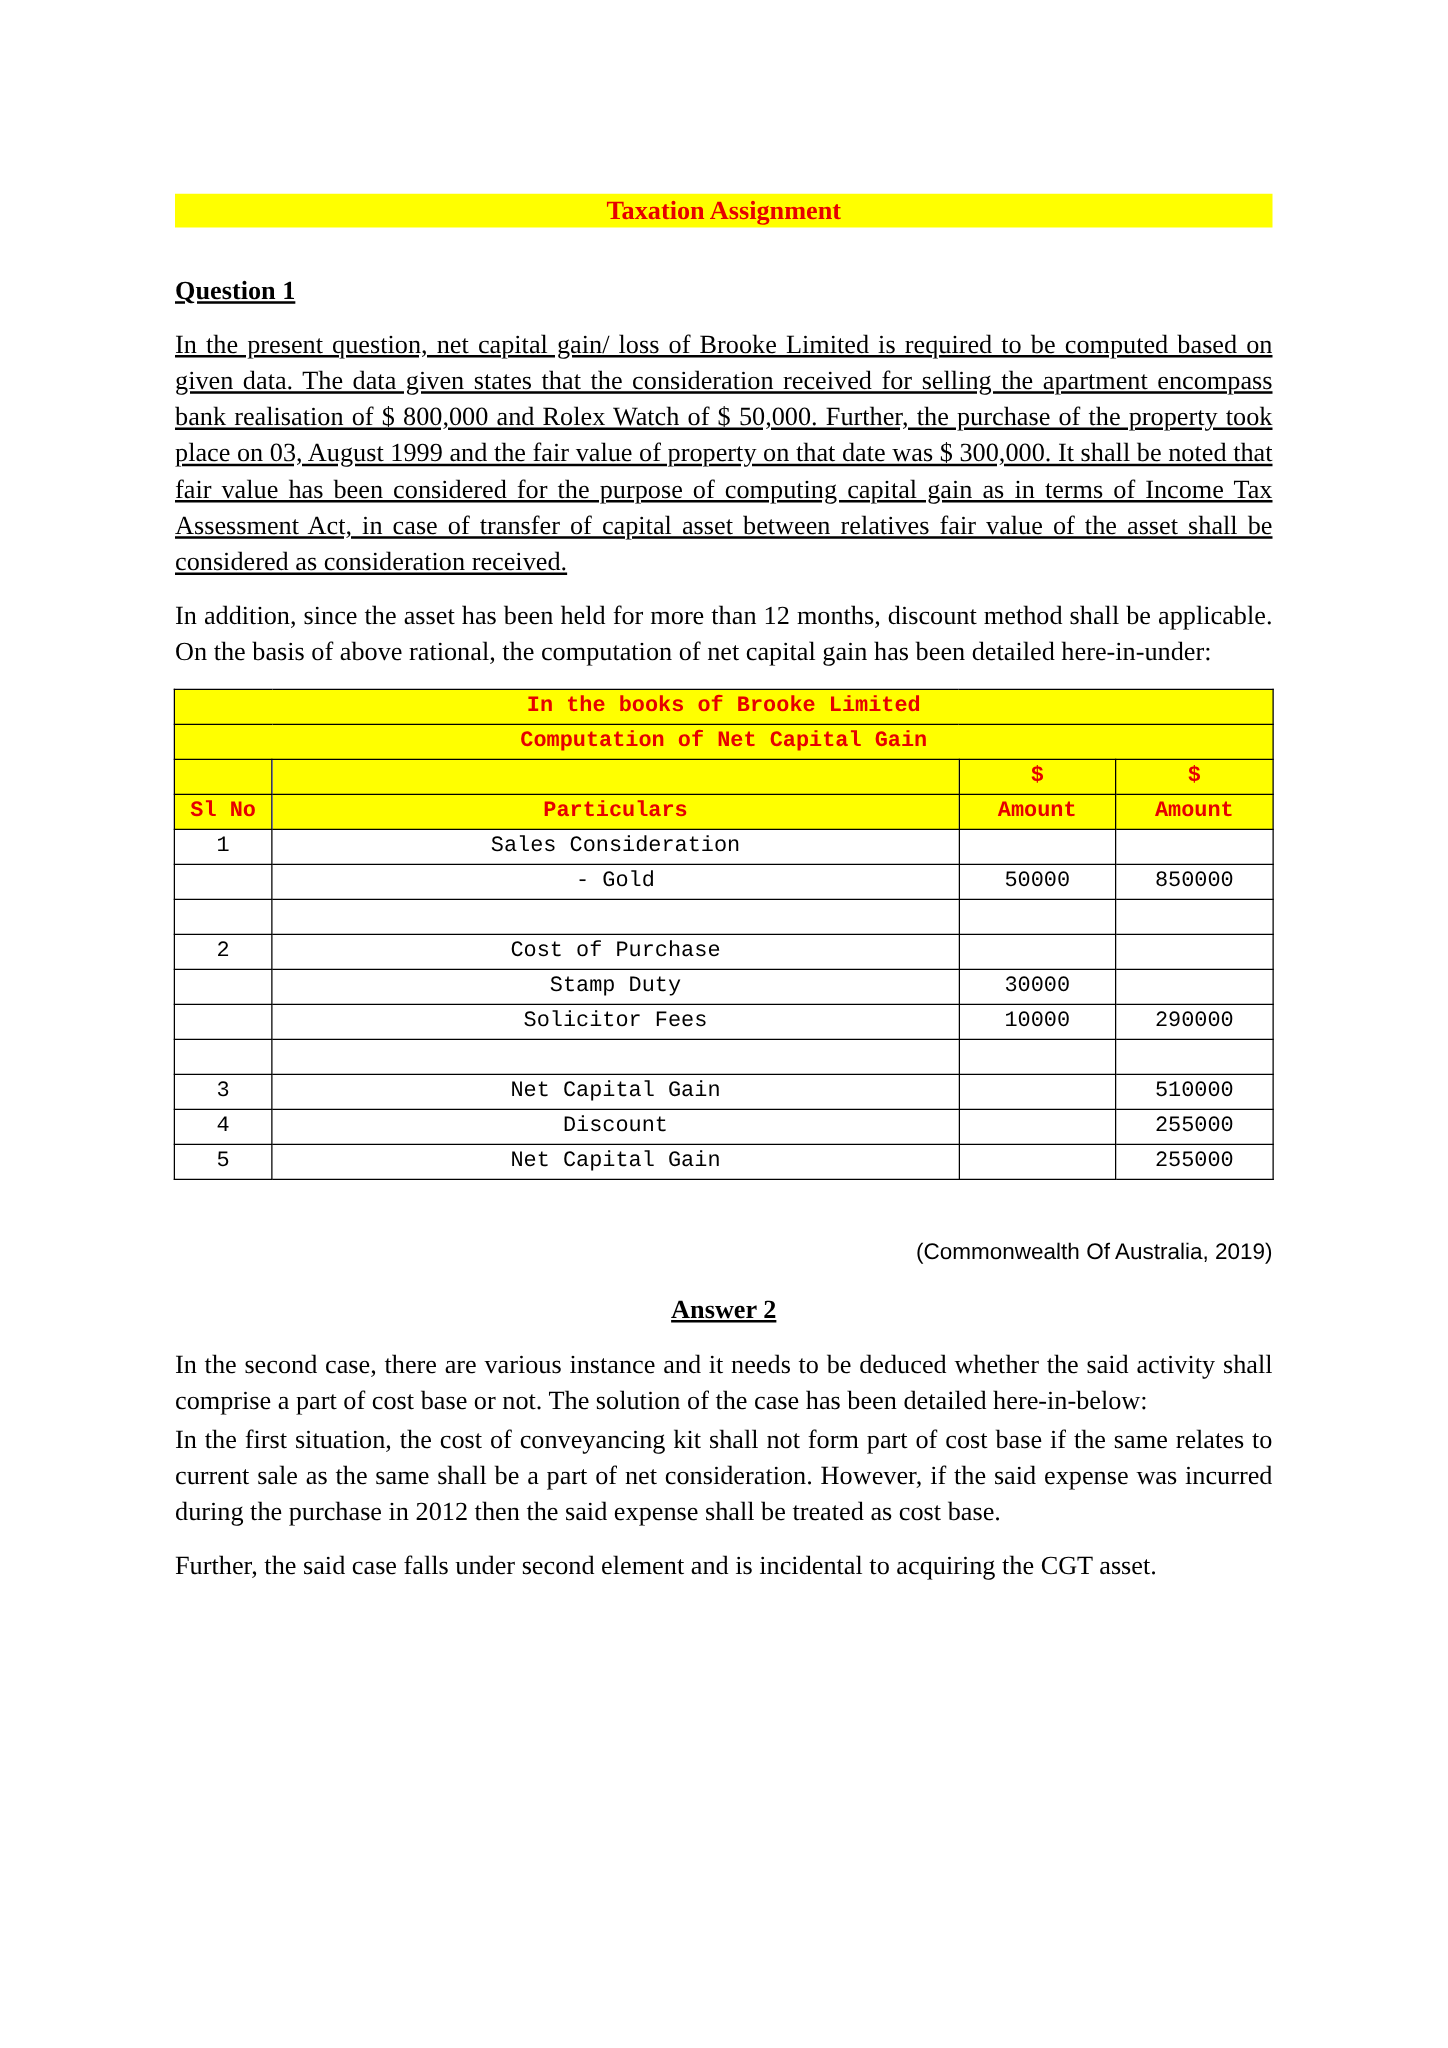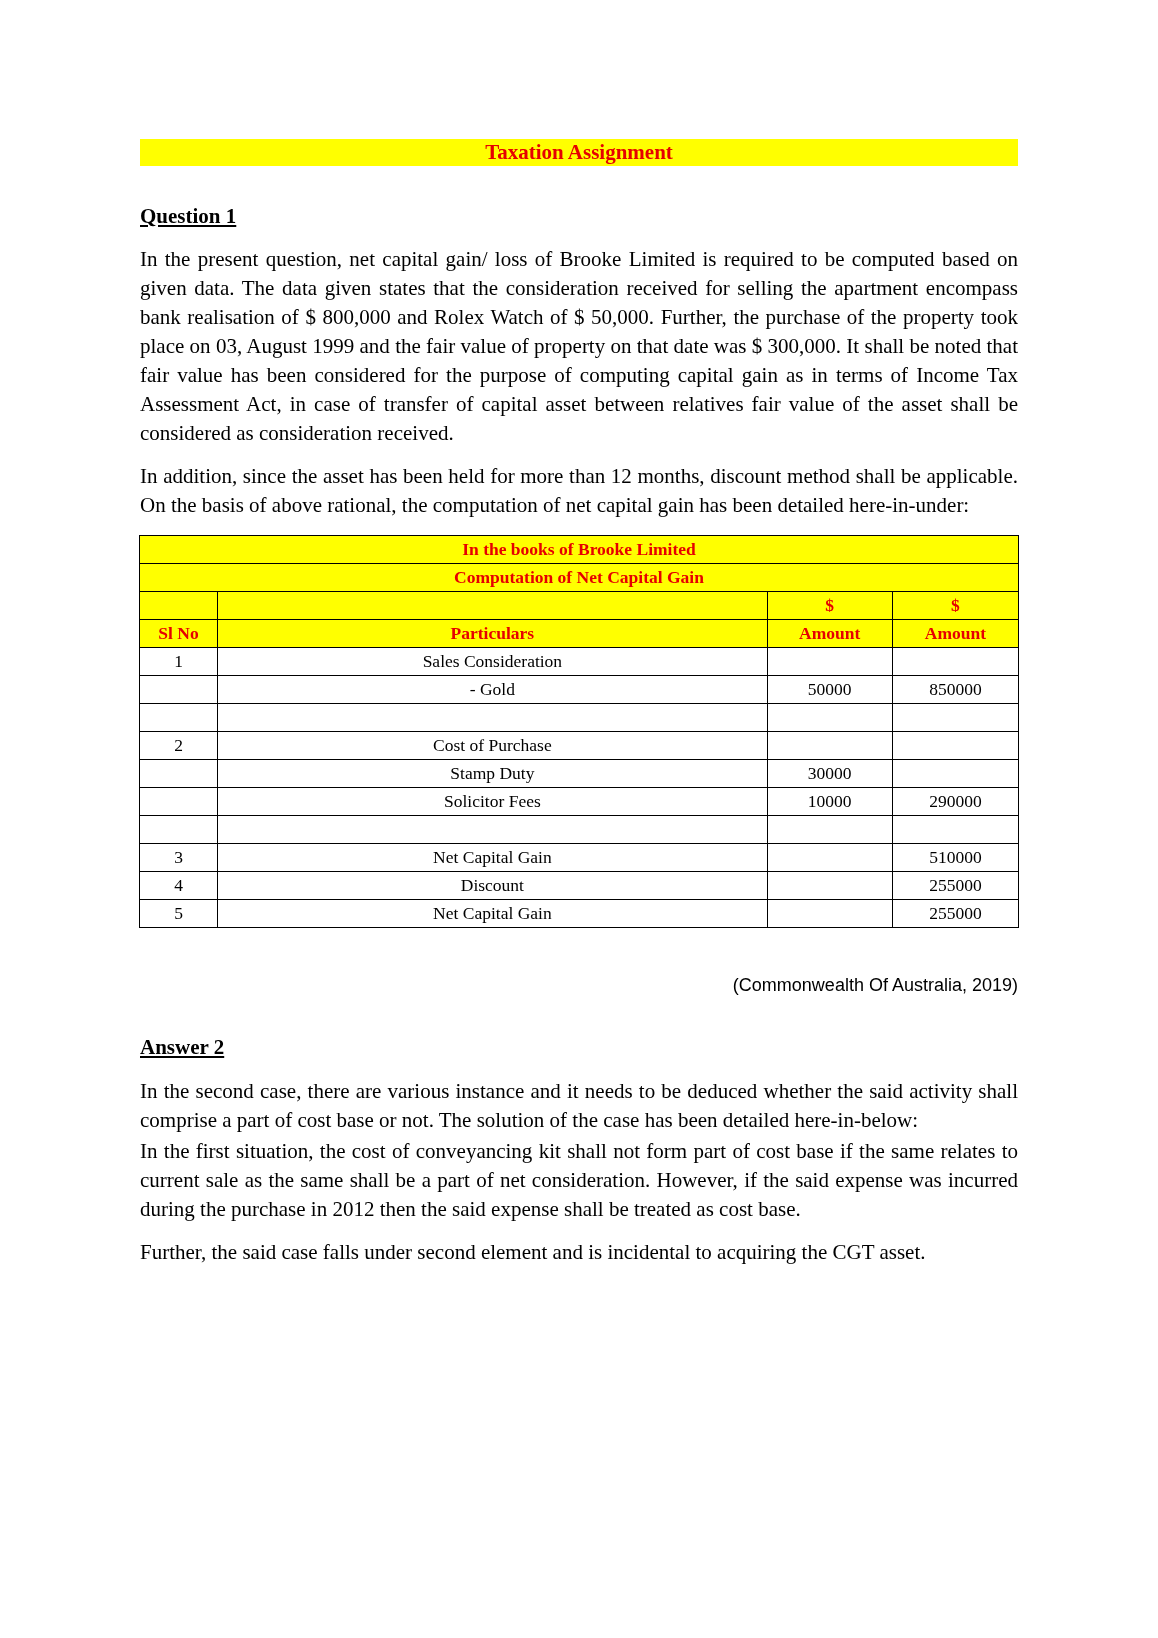--- a/index.html
+++ b/index.html
@@ -1,57 +1,57 @@
 <!DOCTYPE html>
 <html><head>
   <meta charset="utf-8">
   <style>
     html, body { margin: 0; padding: 0; background: #ffffff; }
     body { width: 1158px; height: 1638px; position: relative; overflow: hidden; }
     .page {
-      position: absolute; left: 140px; top: 139px; width: 878px;
+      position: absolute; left: 140px; top: 155px; width: 878px;
       font-family: "Liberation Serif", serif; color: #000;
     }
     .title-bar {
       background: #ffff00; height: 27px; line-height: 27px; text-align: center;
       color: #e60000; font-weight: bold; font-size: 21px;
     }
     .heading {
       font-weight: bold; text-decoration: underline; font-size: 21px;
       margin: 0; line-height: 28px;
     }
     .h-q1 { margin-top: 36px; }
     .h-a1 { margin-top: 16px; }
     .para {
       font-size: 21px; line-height: 29px; text-align: justify; margin: 0;
       text-align-last: left;
     }
-    .p1 { margin-top: 15px; }
+    .p1 { margin-top: 15px; text-decoration: underline; }
     .p2 { margin-top: 14px; }
     table.calc {
       border-collapse: collapse; width: 880px; margin-top: 15px; margin-left: -1px;
-      font-family: Liberation Serif, serif; font-size: 17.5px;
+      font-family: Liberation Mono, monospace; font-size: 17.5px;
       table-layout: fixed;
     }
     table.calc td {
       border: 1px solid #000; height: 27px; padding: 0; text-align: center;
       line-height: 27px; white-space: nowrap; overflow: hidden;
     }
     table.calc tr.hdr td {
       background: #ffff00; color: #e60000; font-weight: bold;
     }
     col.c-sl { width: 78px; }
     col.c-part { width: 549px; }
     col.c-a1 { width: 125px; }
     col.c-a2 { width: 126px; }
     .citation {
       font-family: "Liberation Sans", sans-serif; font-size: 18px;
       margin-top: 45px; line-height: 24px; text-align: right;
     }
-    .h-a2 { margin-top: 36px; }
+    .h-a2 { margin-top: 20px; text-align: center; }
     .p3 { margin-top: 16px; }
     .p4 { margin-top: 2px; }
     .p5 { margin-top: 14px; }
   </style>
 </head>
 <body>
 
 <div class="page">
   <div class="title-bar">Taxation Assignment</div>
 

